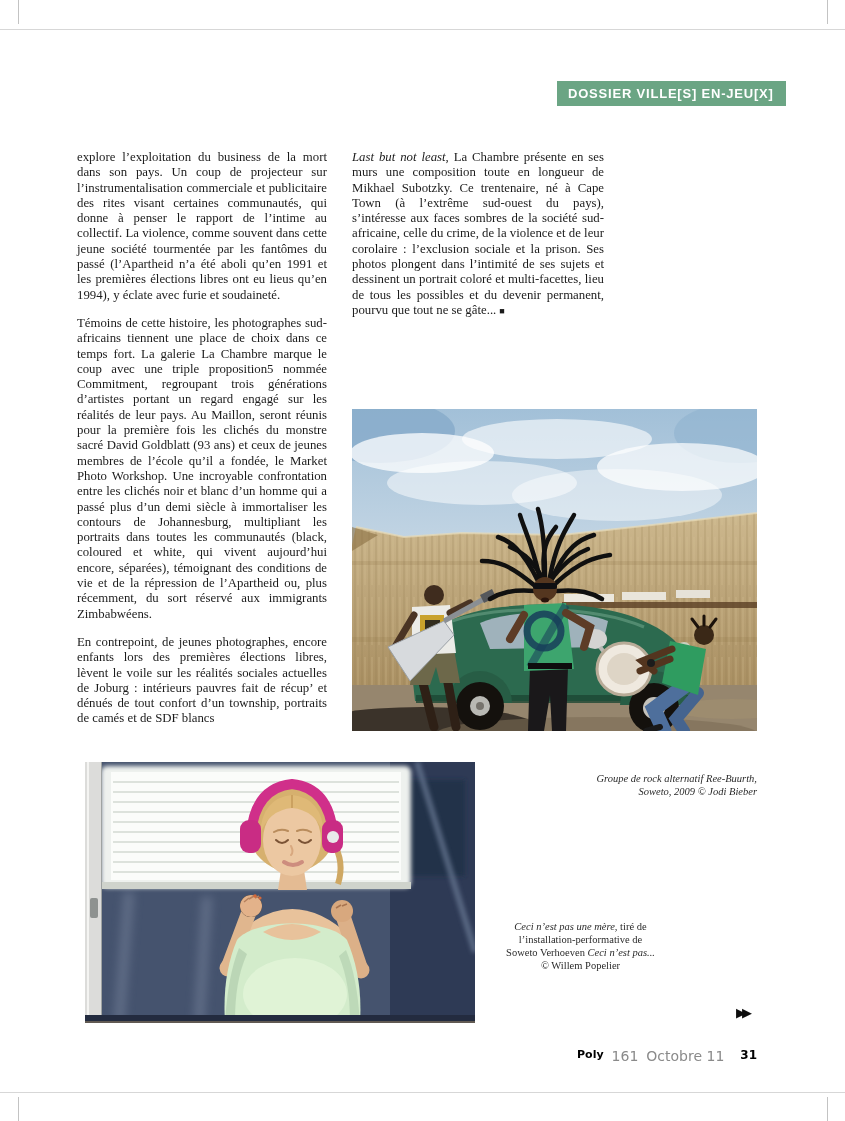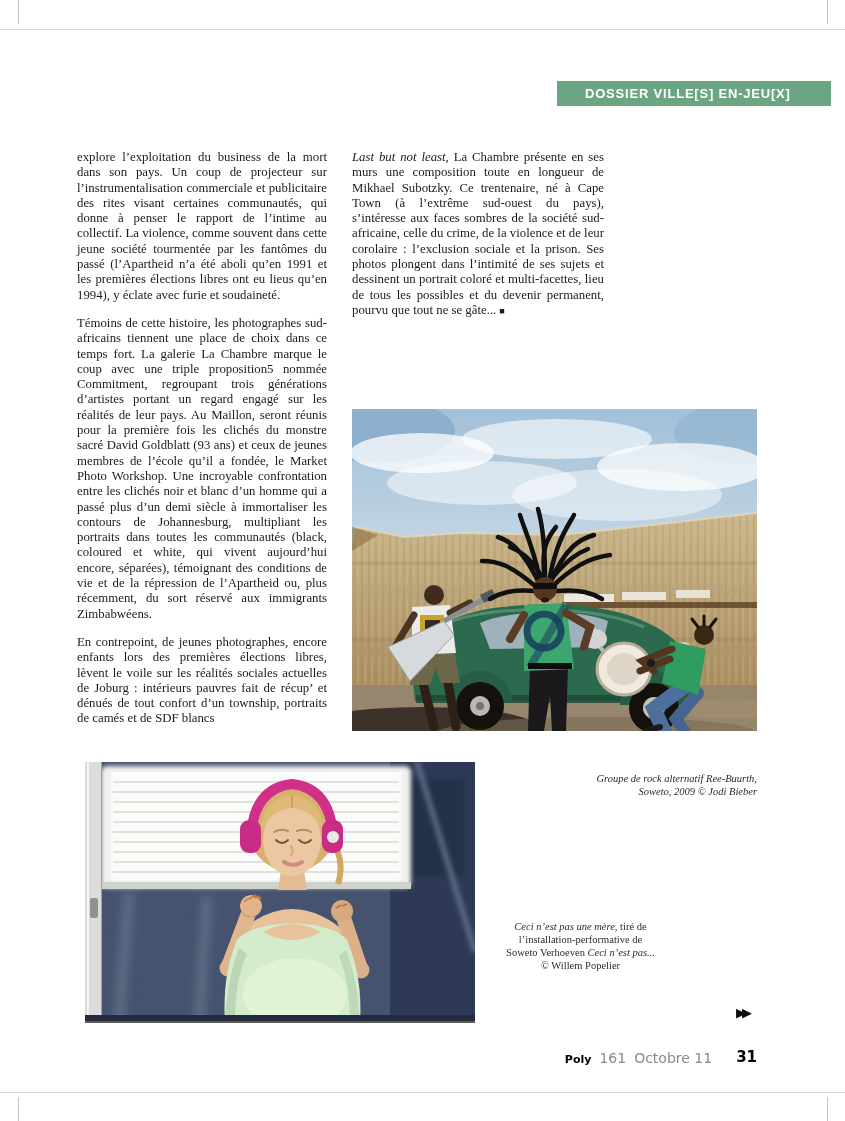--- a/index.html
+++ b/index.html
@@ -2,23 +2,23 @@
 <html lang="fr"><head>
 <meta charset="utf-8">
 <style>
   html,body{margin:0;padding:0;background:#ffffff;}
   .page{position:relative;width:845px;height:1121px;background:#fff;overflow:hidden;
         font-family:"Liberation Serif", serif;color:#1b1b1b;}
   
   .hairline{position:absolute;left:0;width:845px;height:1px;background:#d7d7d7;}
   .tick{position:absolute;width:1px;background:#c3c3c3;}
   
-  .banner{position:absolute;left:557px;top:81px;width:274px;height:25px;background:#6BA584;
+  .banner{position:absolute;left:557px;top:81px;width:229px;height:25px;background:#6BA584;
           color:#fff;font-family:"Liberation Sans", sans-serif;font-weight:bold;
-          font-size:13px;line-height:26px;letter-spacing:.8px;padding-left:28px;box-sizing:border-box;}
+          font-size:13px;line-height:26px;letter-spacing:.8px;padding-left:11px;box-sizing:border-box;}
   
   .col{position:absolute;top:150px;font-size:12.8px;line-height:15.3px;text-align:justify;
        hyphens:auto;-webkit-hyphens:auto;}
   .col p{margin:0 0 13px 0;}
   .col-left{left:77px;width:250px;}
   .col-right{left:352px;width:252px;}
   .endmark{font-size:9px;margin-left:3px;letter-spacing:0;}
   
   .photo{position:absolute;overflow:hidden;background:#b9b9b9;}
   .photo svg{display:block;width:100%;height:100%;}
@@ -26,25 +26,25 @@
   #girl-photo{left:85px;top:762px;width:390px;height:261px;}
   
   .caption{position:absolute;font-size:10.5px;line-height:13px;color:#2a2a2a;}
   .cap-band{left:507px;top:740px;width:250px;text-align:right;font-style:italic;margin-top:32px;}
   .cap-girl{left:483px;top:920px;width:195px;text-align:center;}
   .it{font-style:italic;}
   
   .nextmark{position:absolute;left:736px;top:1005px;font-family:"DejaVu Sans", sans-serif;
             font-size:13px;letter-spacing:-4px;color:#0c0c0c;}
   
-  .footer{position:absolute;top:1048px;right:88px;display:flex;align-items:flex-end;gap:8px;
+  .footer{position:absolute;top:1048px;right:88px;display:flex;align-items:flex-start;gap:8px;
           font-family:"DejaVu Sans", sans-serif;}
   .footer .mag{font-weight:bold;font-size:11px;color:#000;}
   .footer .muted{font-size:14px;color:#8a8a8a;}
-  .footer .pageno{font-weight:bold;font-size:15px;color:#000;margin-left:16px;}
+  .footer .pageno{font-weight:bold;font-size:12px;color:#000;margin-left:8px;}
 </style>
 </head>
 <body>
 
 <div class="page">
 
   <div class="hairline" style="top:29px"></div>
   <div class="hairline" style="top:1092px"></div>
   <div class="tick" style="left:18px;top:0;height:24px"></div>
   <div class="tick" style="left:827px;top:0;height:24px"></div>

